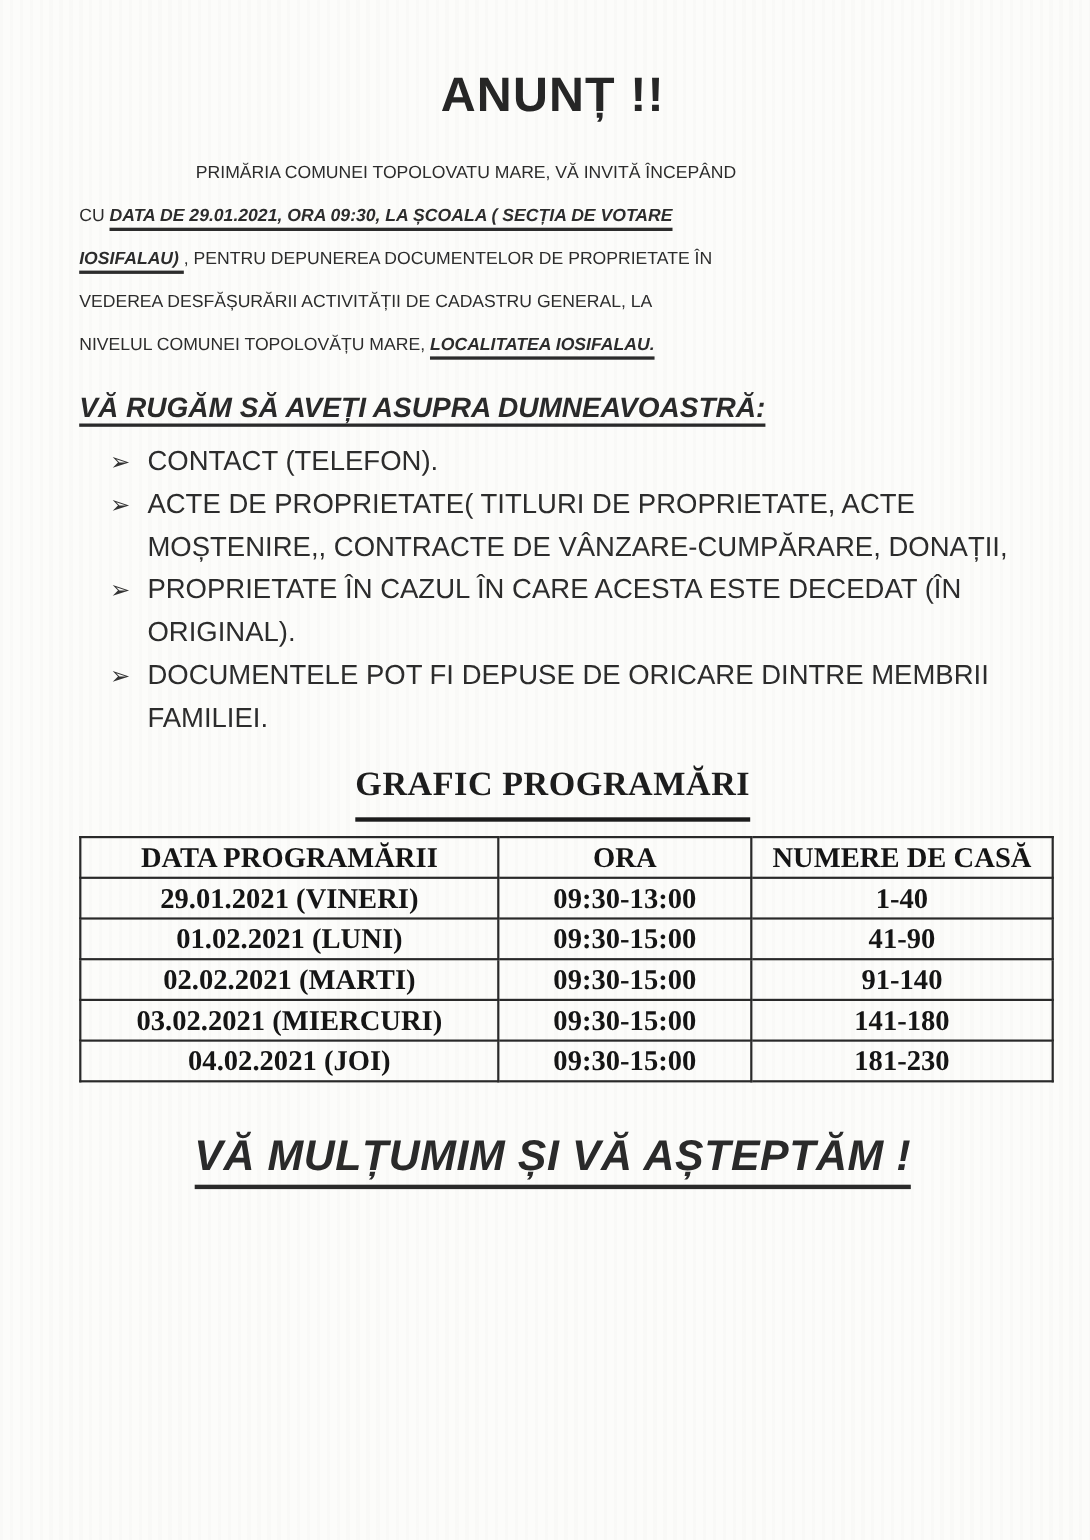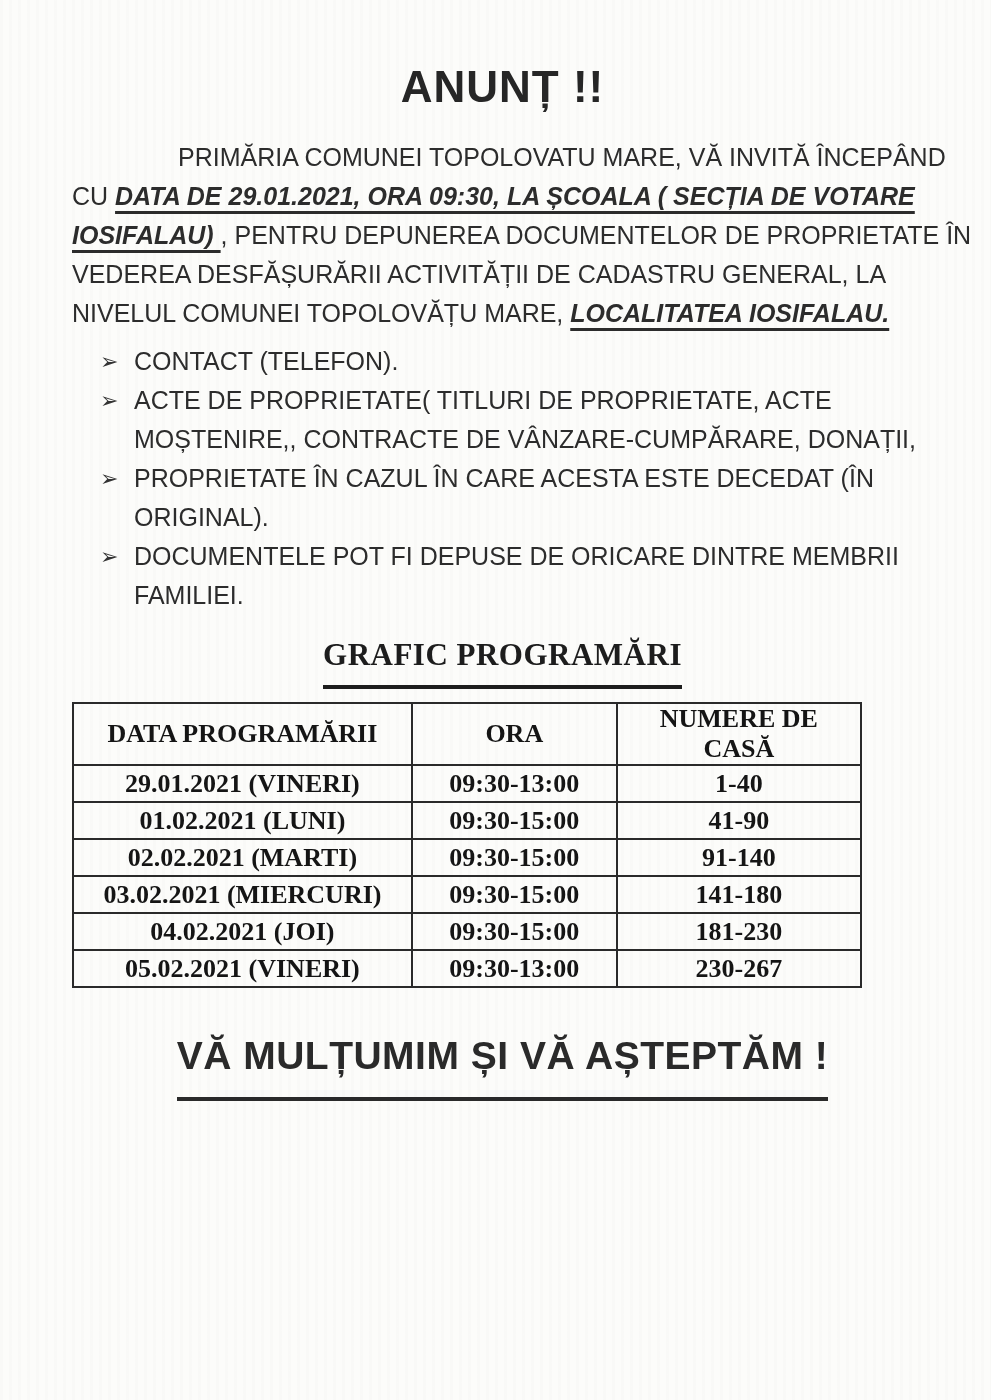--- a/index.html
+++ b/index.html
@@ -21,21 +21,21 @@
   .title {
     text-align: center;
     font-size: 44px;
     font-weight: 700;
     letter-spacing: 1px;
     color: #262626;
     margin-bottom: 26px;
     font-family: "Liberation Sans", sans-serif;
   }
 
-  .intro { font-size: 25px; line-height: 39px; }
+  .intro { font-size: 16px; line-height: 39px; }
   .intro .line { white-space: nowrap; }
   .intro .line.first { text-indent: 106px; }
 
   .emph {
     font-weight: 700;
     font-style: italic;
     text-decoration: underline;
     text-decoration-thickness: 2.5px;
     text-underline-offset: 6px;
   }
@@ -74,21 +74,21 @@
     color: #1d1d1d;
   }
   .table-title span {
     display: inline-block;
     border-bottom: 4px solid #1d1d1d;
     padding-bottom: 12px;
   }
 
   table.schedule {
     margin-top: 13px;
-    width: 790px;
+    width: 886px;
     border-collapse: collapse;
     font-family: "Liberation Serif", serif;
     color: #151515;
   }
   table.schedule th, table.schedule td {
     border: 2px solid #2a2a2a;
     text-align: center;
     font-size: 26px;
     font-weight: 700;
     height: 37px;
@@ -102,39 +102,41 @@
     margin-top: 46px;
     text-align: center;
     font-size: 39px;
     font-weight: 700;
     letter-spacing: 0.5px;
     color: #2a2a2a;
   }
   .footer-message span {
     display: inline-block;
     border-bottom: 4px solid #2a2a2a;
-    padding-bottom: 19px;
+    padding-bottom: 3px;
+    font-style: italic;
   }
 </style>
 </head>
 <body>
 
 <div class="page">
   <div class="content">
 
     <div class="title">ANUNȚ !!</div>
 
     <div class="intro" id="intro">
         <div class="line first"><span>PRIMĂRIA COMUNEI TOPOLOVATU MARE, VĂ INVITĂ ÎNCEPÂND</span></div>
         <div class="line"><span>CU </span><span class="emph">DATA DE 29.01.2021, ORA 09:30,  LA  ȘCOALA  ( SECȚIA DE VOTARE</span></div>
         <div class="line"><span class="emph">IOSIFALAU) </span><span>, PENTRU DEPUNEREA DOCUMENTELOR DE PROPRIETATE ÎN</span></div>
         <div class="line"><span>VEDEREA DESFĂȘURĂRII ACTIVITĂȚII DE CADASTRU GENERAL, LA</span></div>
         <div class="line"><span>NIVELUL COMUNEI TOPOLOVĂȚU MARE, </span><span class="emph">LOCALITATEA IOSIFALAU.</span></div>
       </div>
 
+    <div class="instructions-heading">VĂ RUGĂM SĂ AVEȚI ASUPRA DUMNEAVOASTRĂ:</div>
 
     <div class="bullets" id="bullets">
         <div class="bullet-item">
           <span class="bullet-marker">➢</span>
           <div class="bullet-lines">
             <div class="line">CONTACT (TELEFON).</div>
           </div>
         </div>
         <div class="bullet-item">
           <span class="bullet-marker">➢</span>
@@ -195,25 +197,20 @@
           <tr>
             <td>03.02.2021 (MIERCURI)</td>
             <td>09:30-15:00</td>
             <td>141-180</td>
           </tr>
           <tr>
             <td>04.02.2021 (JOI)</td>
             <td>09:30-15:00</td>
             <td>181-230</td>
           </tr>
-          <tr>
-            <td>05.02.2021 (VINERI)</td>
-            <td>09:30-13:00</td>
-            <td>230-267</td>
-          </tr>
         </tbody>
     </table>
 
     <div class="footer-message">
       <span>VĂ MULȚUMIM ȘI VĂ AȘTEPTĂM !</span>
     </div>
 
   </div>
 </div>
 

